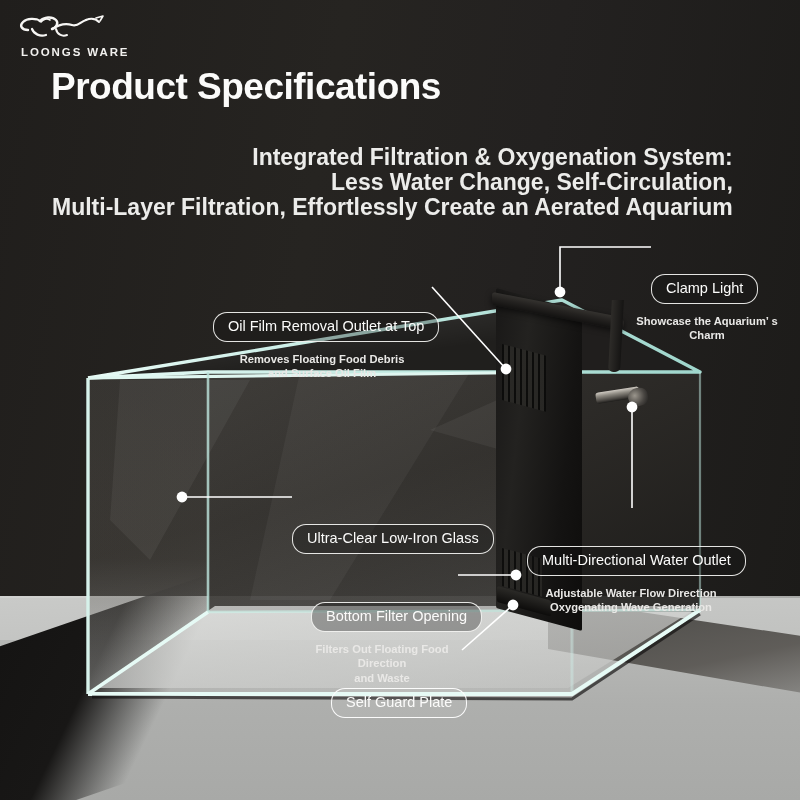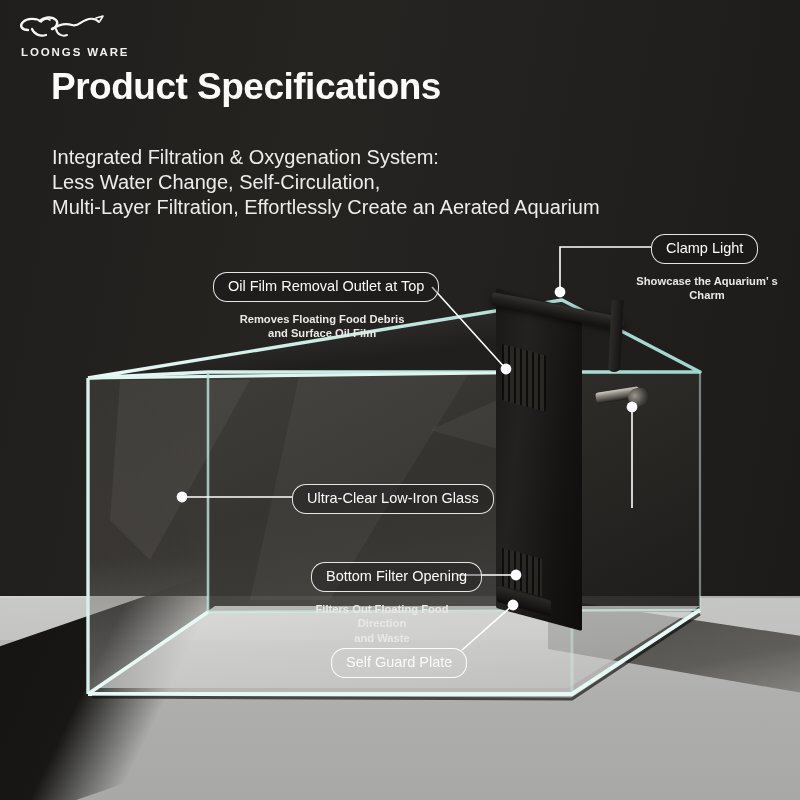--- a/index.html
+++ b/index.html
@@ -76,27 +76,27 @@
 
   
   .logo{position:absolute;left:10px;top:10px;width:120px;height:46px;}
   .logo-word{position:absolute;left:11px;top:36px;color:#f2f1ef;
     font-size:11.5px;letter-spacing:1.9px;font-weight:700;white-space:nowrap;}
 
   
   .title{position:absolute;left:51px;top:68px;color:#fbfbfa;
     font-size:37px;font-weight:700;letter-spacing:-0.5px;line-height:1;white-space:nowrap;}
   .subhead{position:absolute;left:52px;top:145px;color:#ececea;
-    font-size:20px;line-height:25px;font-weight:400;white-space:pre-line;}
+    font-size:23px;line-height:25px;font-weight:700;white-space:pre-line;text-align:right;}
 
   
   .callout{position:absolute;}
   .pill{display:inline-block;border:1.3px solid rgba(246,246,244,.92);
     border-radius:14px;padding:5px 14px 6px;color:#fbfbfa;font-size:14.5px;
-    white-space:nowrap;background:rgba(20,19,18,.32);line-height:1.15;}
+    white-space:nowrap;background:rgba(20,19,18,.32);line-height:1.15;margin-top:40px;}
   .pill.on-light{border-color:rgba(255,255,255,.95);background:rgba(255,255,255,.07);}
   .sub{margin-top:10px;color:#e9e8e6;font-size:11.2px;line-height:14.5px;
     text-align:center;white-space:pre-line;font-weight:600;}
   .sub.light{color:#f4f4f2;}
 
   .leaders{position:absolute;left:0;top:0;width:800px;height:800px;pointer-events:none;}
 </style>
 </head>
 <body>
 
@@ -239,20 +239,25 @@
   <div class="callout" style="left:213px;top:272px;">
     <div class="pill">Oil Film Removal Outlet at Top</div>
     <div class="sub" style="width:218px;">Removes Floating Food Debris
 and Surface Oil Film</div>
   </div>
 
   <div class="callout" style="left:292px;top:484px;">
     <div class="pill">Ultra-Clear Low-Iron Glass</div>
   </div>
 
+  <div class="callout" style="left:527px;top:506px;">
+    <div class="pill">Multi-Directional Water Outlet</div>
+    <div class="sub" style="width:208px;">Adjustable Water Flow Direction
+Oxygenating Wave Generation</div>
+  </div>
 
   <div class="callout" style="left:311px;top:562px;">
     <div class="pill">Bottom Filter Opening</div>
     <div class="sub" style="width:148px;margin-left:-3px;">Filters Out Floating Food Direction
 and Waste</div>
   </div>
 
   <div class="callout" style="left:331px;top:648px;">
     <div class="pill on-light">Self Guard Plate</div>
   </div>

